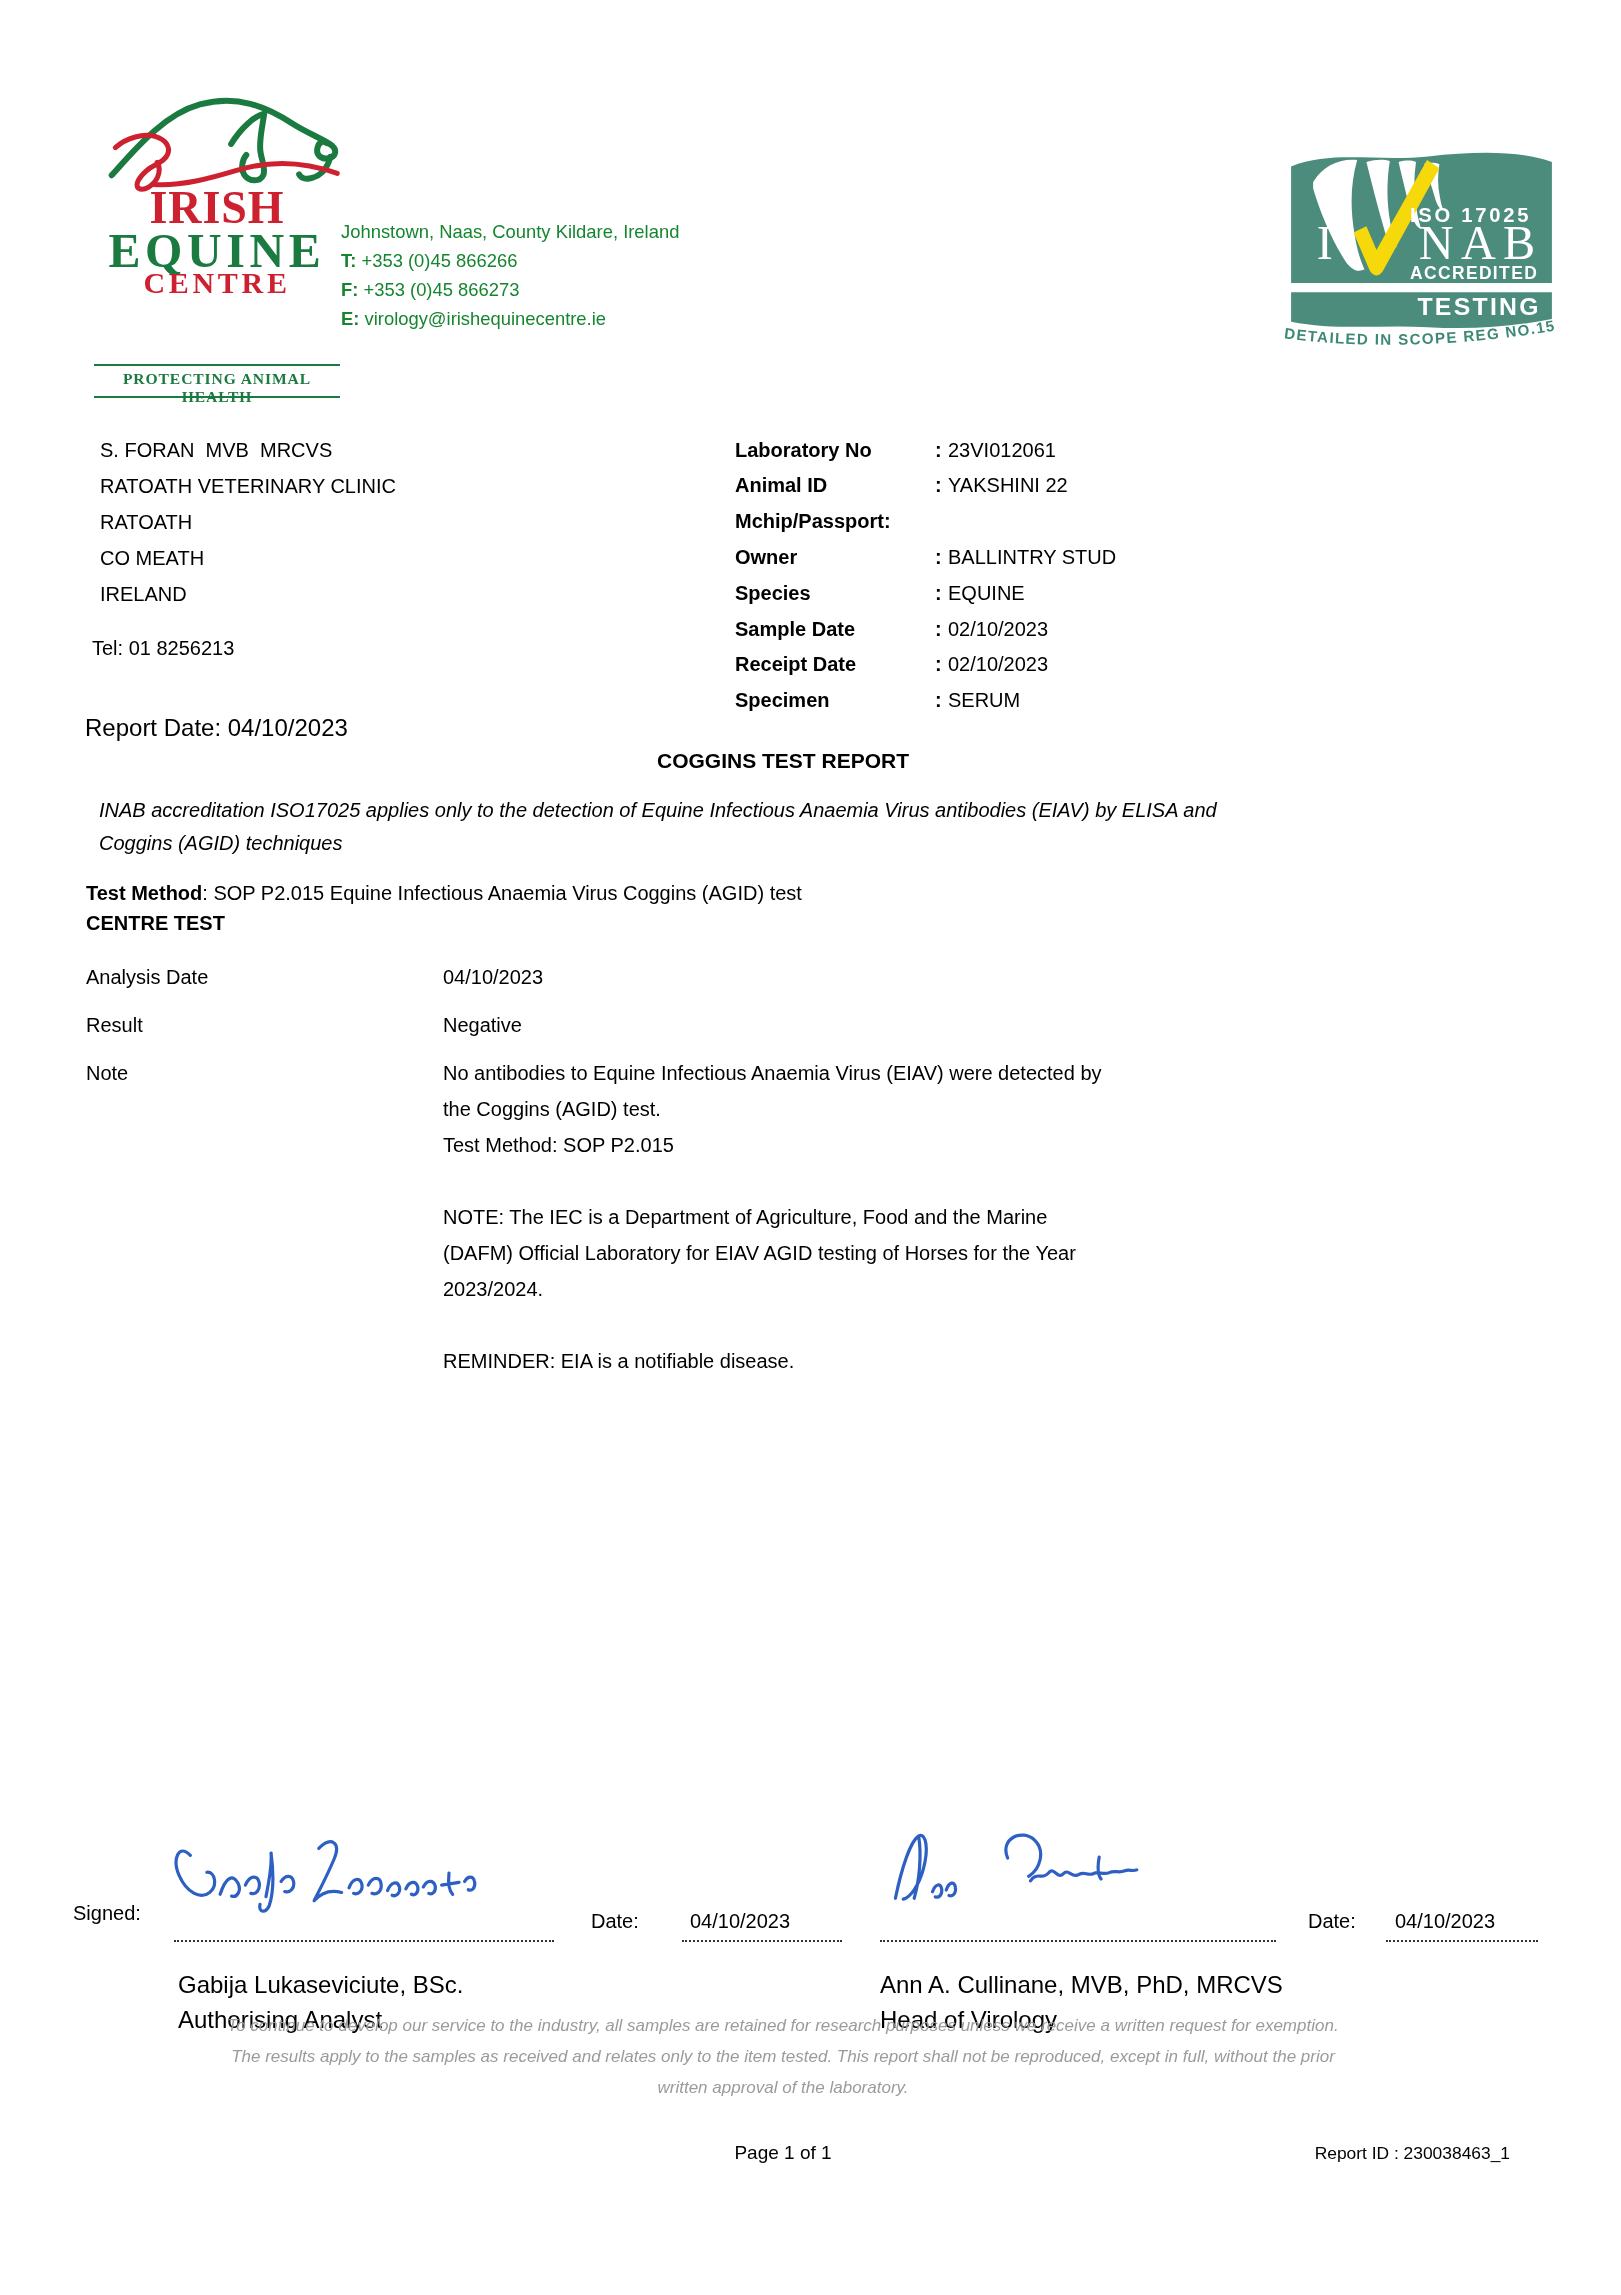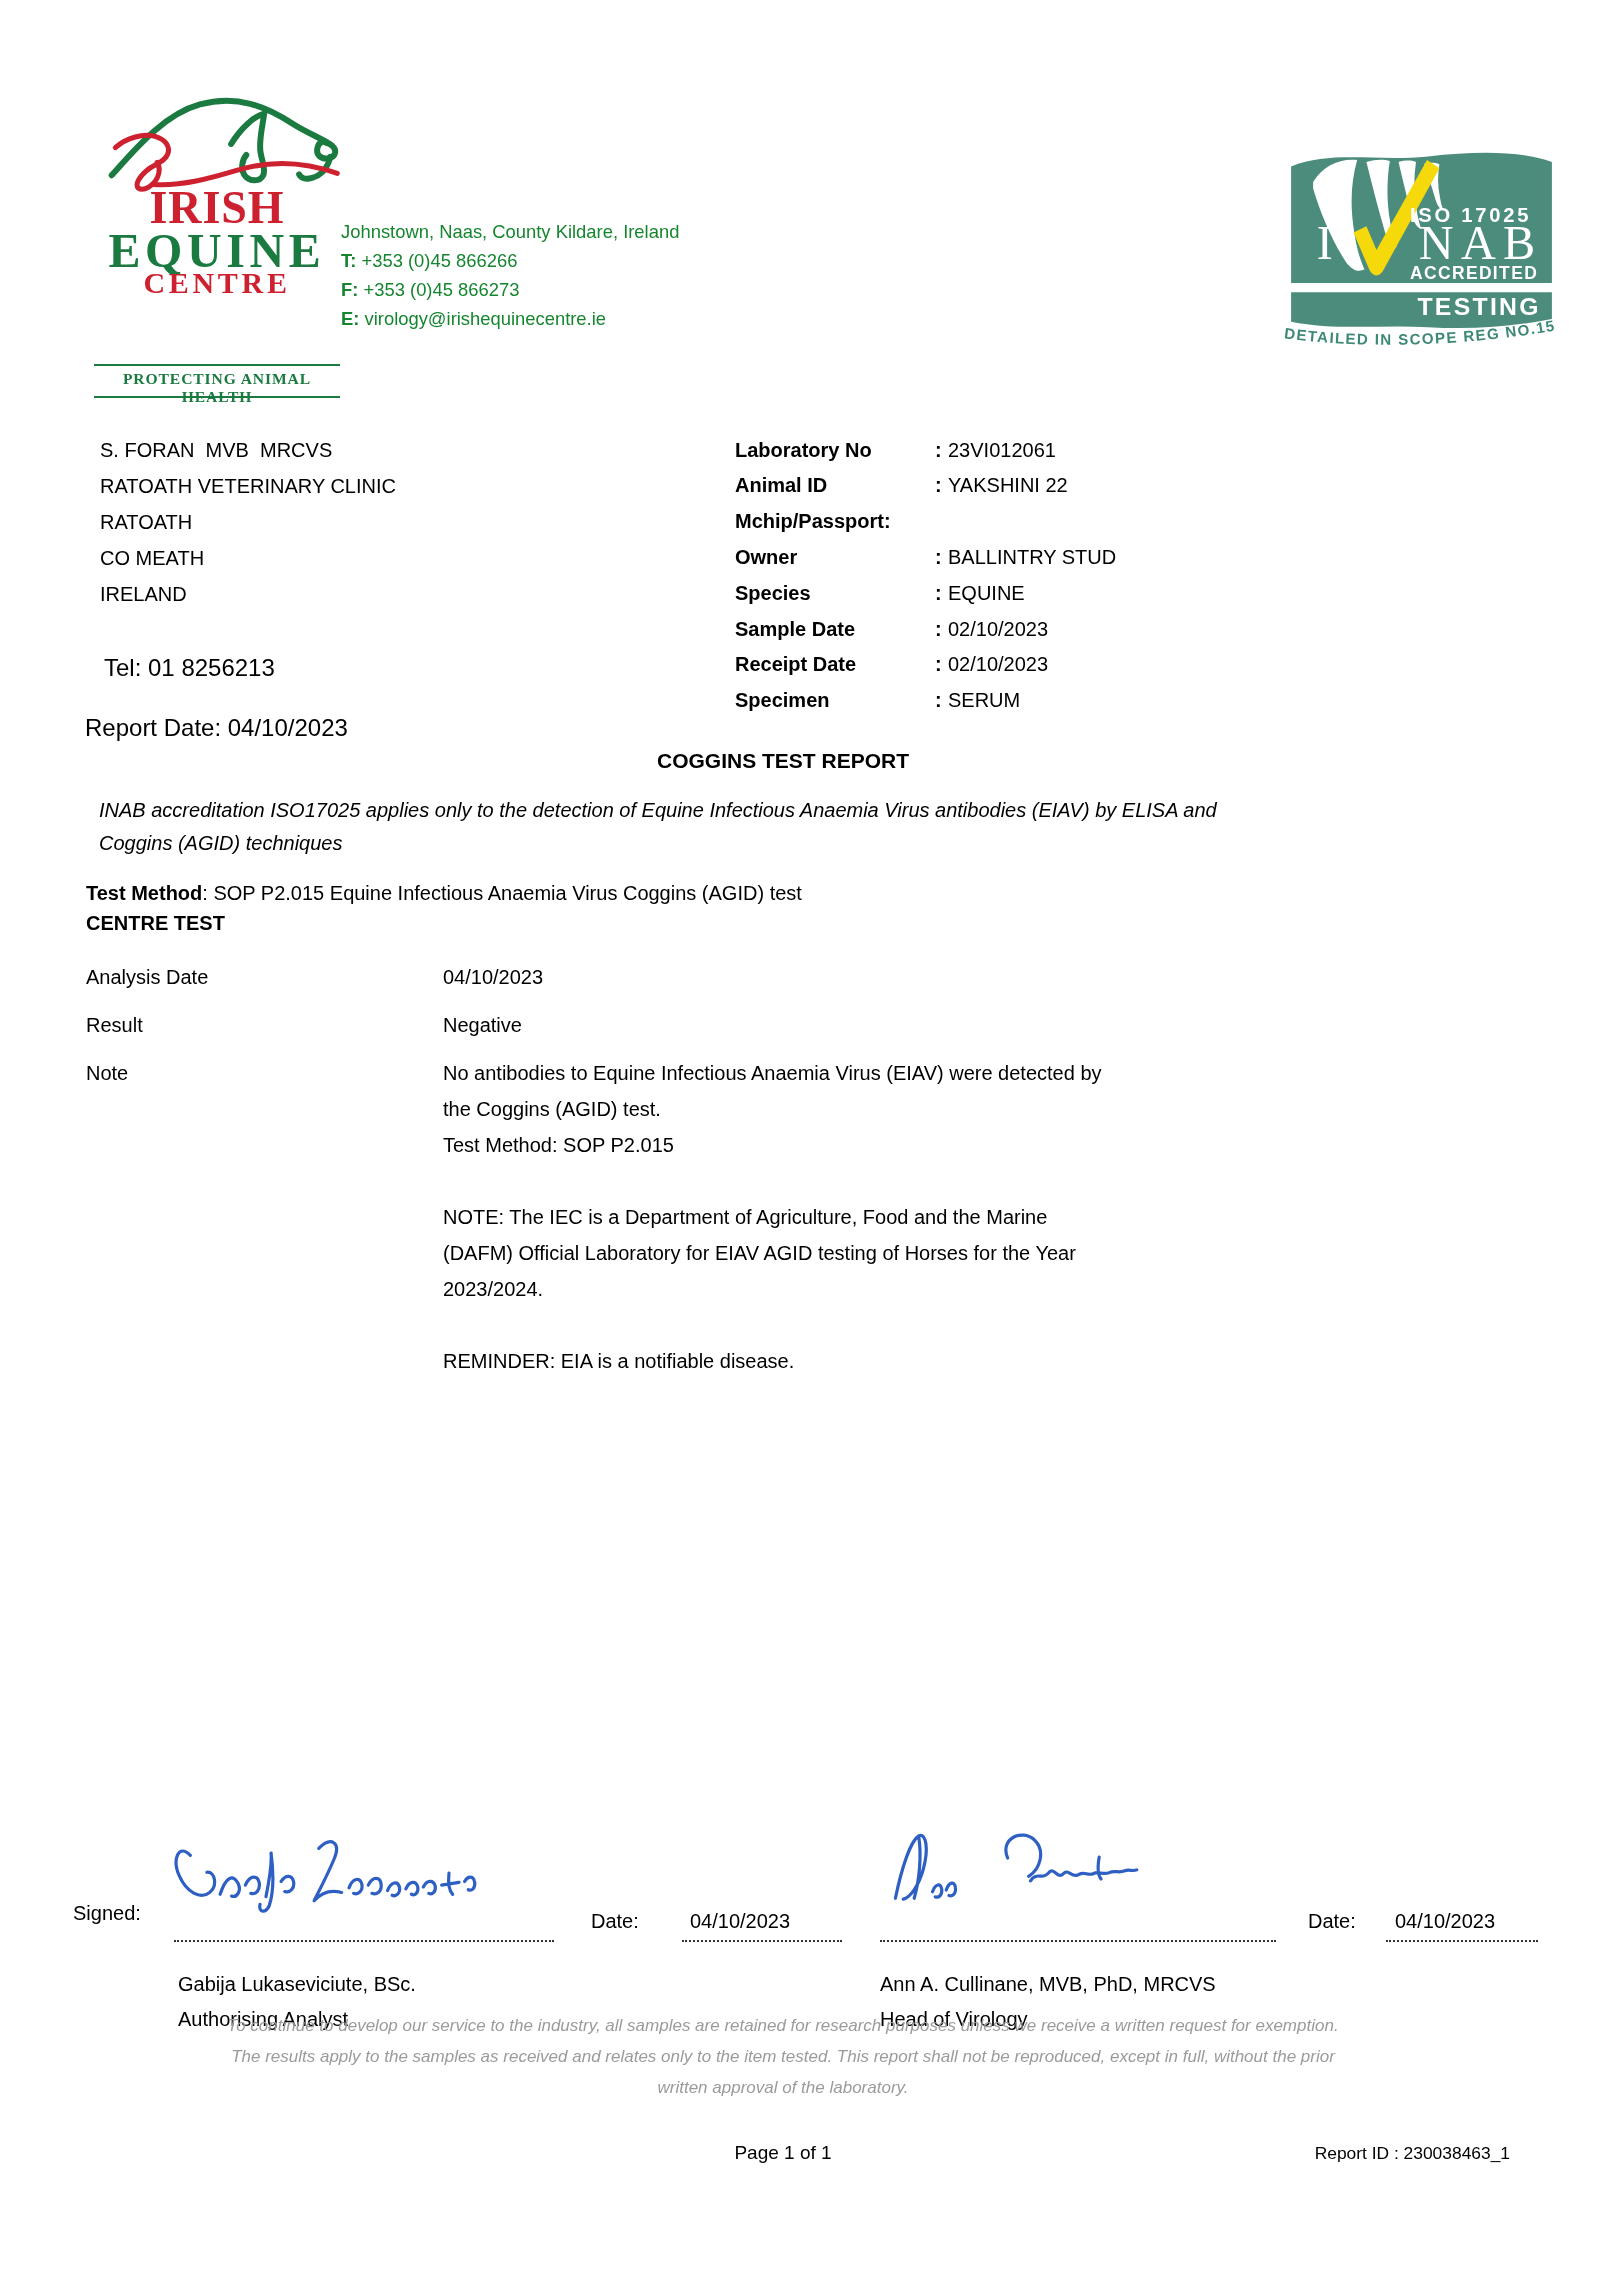--- a/index.html
+++ b/index.html
@@ -47,21 +47,21 @@
   .title{top:743px;font-size:21px;line-height:36px;font-weight:bold;}
   .accred{left:99px;top:794px;font-size:20px;line-height:33px;font-style:italic;}
   .bodyline{height:36px;line-height:36px;white-space:nowrap;font-size:20px;}
   .row-label{left:86px;font-size:20px;line-height:36px;font-weight:normal;}
   .row-value{left:443px;font-size:20px;line-height:36px;}
   .note-block{margin-bottom:36px;}
 
   
   .sig-ink{stroke:var(--ink-blue);stroke-width:7;fill:none;stroke-linecap:round;stroke-linejoin:round;}
   .dotted{border-bottom:2.8px dotted #333333;height:0;}
-  .sig-name{font-size:20px;line-height:35px;}
+  .sig-name{font-size:24px;line-height:35px;}
 
   
   .horse-g{stroke:var(--logo-green);stroke-width:13;fill:none;stroke-linecap:round;}
   .horse-r{stroke:var(--logo-red);stroke-width:11;fill:none;stroke-linecap:round;}
 
   
   .disclaimer{font-style:italic;color:var(--footer-gray);font-size:17px;line-height:31px;}
   .pageinfo{top:2142px;font-size:19px;}
   .reportid{right:112px;top:2143px;font-size:17.4px;text-align:left;}
 </style>
@@ -108,21 +108,21 @@
     <text class="scope-text"><textPath href="#scopeArc">DETAILED IN SCOPE REG NO.151T</textPath></text>
   </svg>
 
   <div class="abs recipient">
     <div class="nw">S. FORAN  MVB  MRCVS</div>
     <div class="nw">RATOATH VETERINARY CLINIC</div>
     <div class="nw">RATOATH</div>
     <div class="nw">CO MEATH</div>
     <div class="nw">IRELAND</div>
   </div>
-  <div class="abs" style="left:104px;top:630px;font-size:24px;line-height:36px;margin-top:20px;">Tel: 01 8256213</div>
+  <div class="abs" style="left:92px;top:630px;font-size:20px;line-height:36px;">Tel: 01 8256213</div>
   <div class="abs" style="left:85px;top:710px;font-size:24px;line-height:36px;">Report Date: 04/10/2023</div>
 
   <div class="abs sample-row" style="top:432px;">
       <span class="lbl">Laboratory No</span>
       <span class="sep">:</span>
       <span class="val">23VI012061</span>
     </div>
   <div class="abs sample-row" style="top:467px;">
       <span class="lbl">Animal ID</span>
       <span class="sep">:</span>

